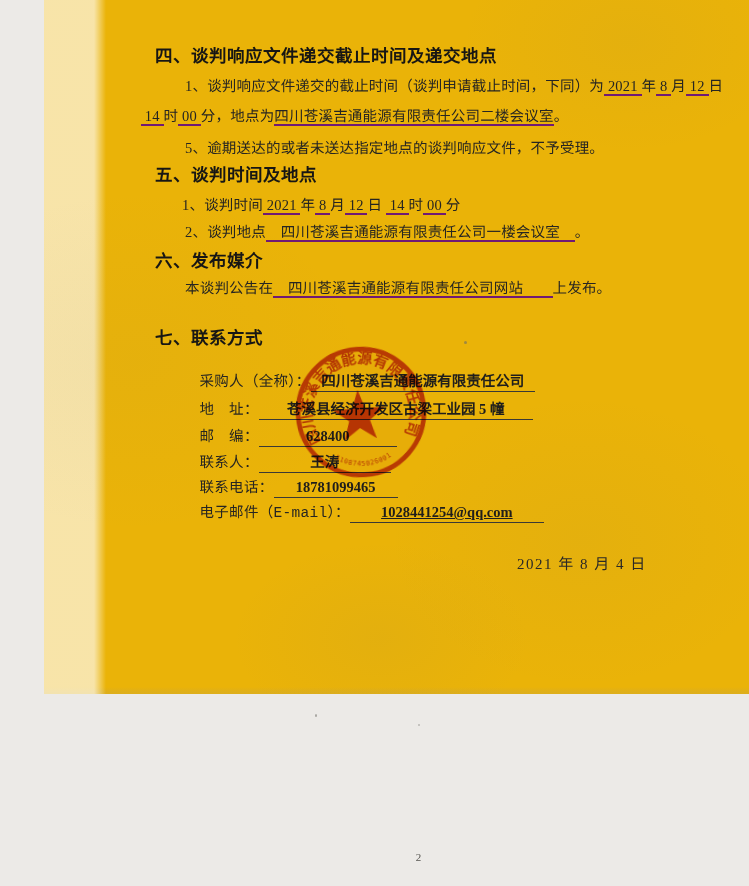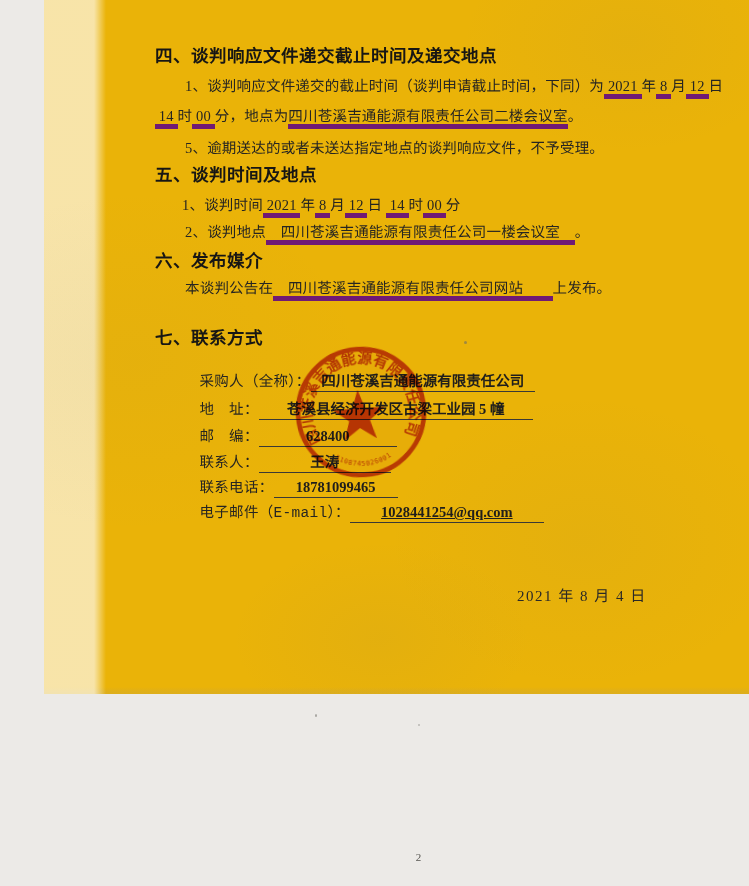--- a/index.html
+++ b/index.html
@@ -24,25 +24,25 @@
       radial-gradient(200px 130px at 45% 92%, rgba(120,118,110,.06), transparent 75%),
       linear-gradient(90deg, rgba(255,255,255,.65) 0 50px, rgba(255,255,255,0) 62px),
       linear-gradient(0deg, rgba(148,146,140,.14) 0 2px, rgba(148,146,140,0) 7px);
   }
   .abs{position:absolute;white-space:pre;}
   .heading{
     font-family:"Liberation Sans","DejaVu Sans",sans-serif;
     font-weight:bold;font-size:17.5px;color:#171614;letter-spacing:.5px;
   }
   .body-text{font-size:14.5px;color:#262522;letter-spacing:.2px;}
-  .u{border-bottom:5px solid #701a75;}
+  .u{border-bottom:2px solid #701a75;}
   
   .h4{top:42px;left:111px;}
   .p4a{top:74px;left:141px;}
-  .p4b{top:104px;left:111px;}
+  .p4b{top:104px;left:97px;}
   .p4c{top:136px;left:141px;}
   .h5{top:161px;left:111px;}
   .p5a{top:193px;left:138px;}
   .p5b{top:220px;left:141px;}
   .h6{top:247px;left:111px;}
   .p6a{top:276px;left:141px;}
   .h7{top:324px;left:111px;text-align:center;}
   
   .crow{position:absolute;left:141px;font-size:14.5px;color:#262522;white-space:pre;}
   .crow .lbl{display:inline-block;letter-spacing:.3px;font-family:Liberation Mono, monospace;}
@@ -61,21 +61,21 @@
     position:absolute;left:249px;top:344px;width:136px;height:136px;
     mix-blend-mode:multiply;opacity:.88;filter:blur(.3px);
     transform:rotate(-4deg);
   }
   .seal-ring{fill:rgba(198,58,46,.05);stroke:#c23a2e;stroke-width:4.6;}
   .seal-star{fill:#bf3227;}
   .seal-company{font-size:14.5px;font-weight:bold;fill:#bd3529;
     font-family:"Liberation Serif","DejaVu Serif",serif;}
   .seal-number{font-size:6.6px;fill:#bd3529;letter-spacing:1.6px;
     font-family:"DejaVu Sans Mono",monospace;}
-  .date-line{top:584px;left:473px;font-size:15px;color:#2a2927;letter-spacing:1.5px;}
+  .date-line{top:552px;left:473px;font-size:15px;color:#2a2927;letter-spacing:1.5px;}
   .page-num{top:851px;left:0;width:749px;text-align:center;font-size:11px;color:#55544f;}
   .speck{position:absolute;border-radius:50%;background:#6e6c66;pointer-events:none;}
   .sp1{left:420px;top:341px;width:3px;height:3px;opacity:.6;}
   .sp2{left:271px;top:714px;width:2px;height:3px;opacity:.55;}
   .sp3{left:374px;top:724px;width:2px;height:2px;opacity:.4;}
 </style>
 </head>
 <body>
 
 <div class="paper">

